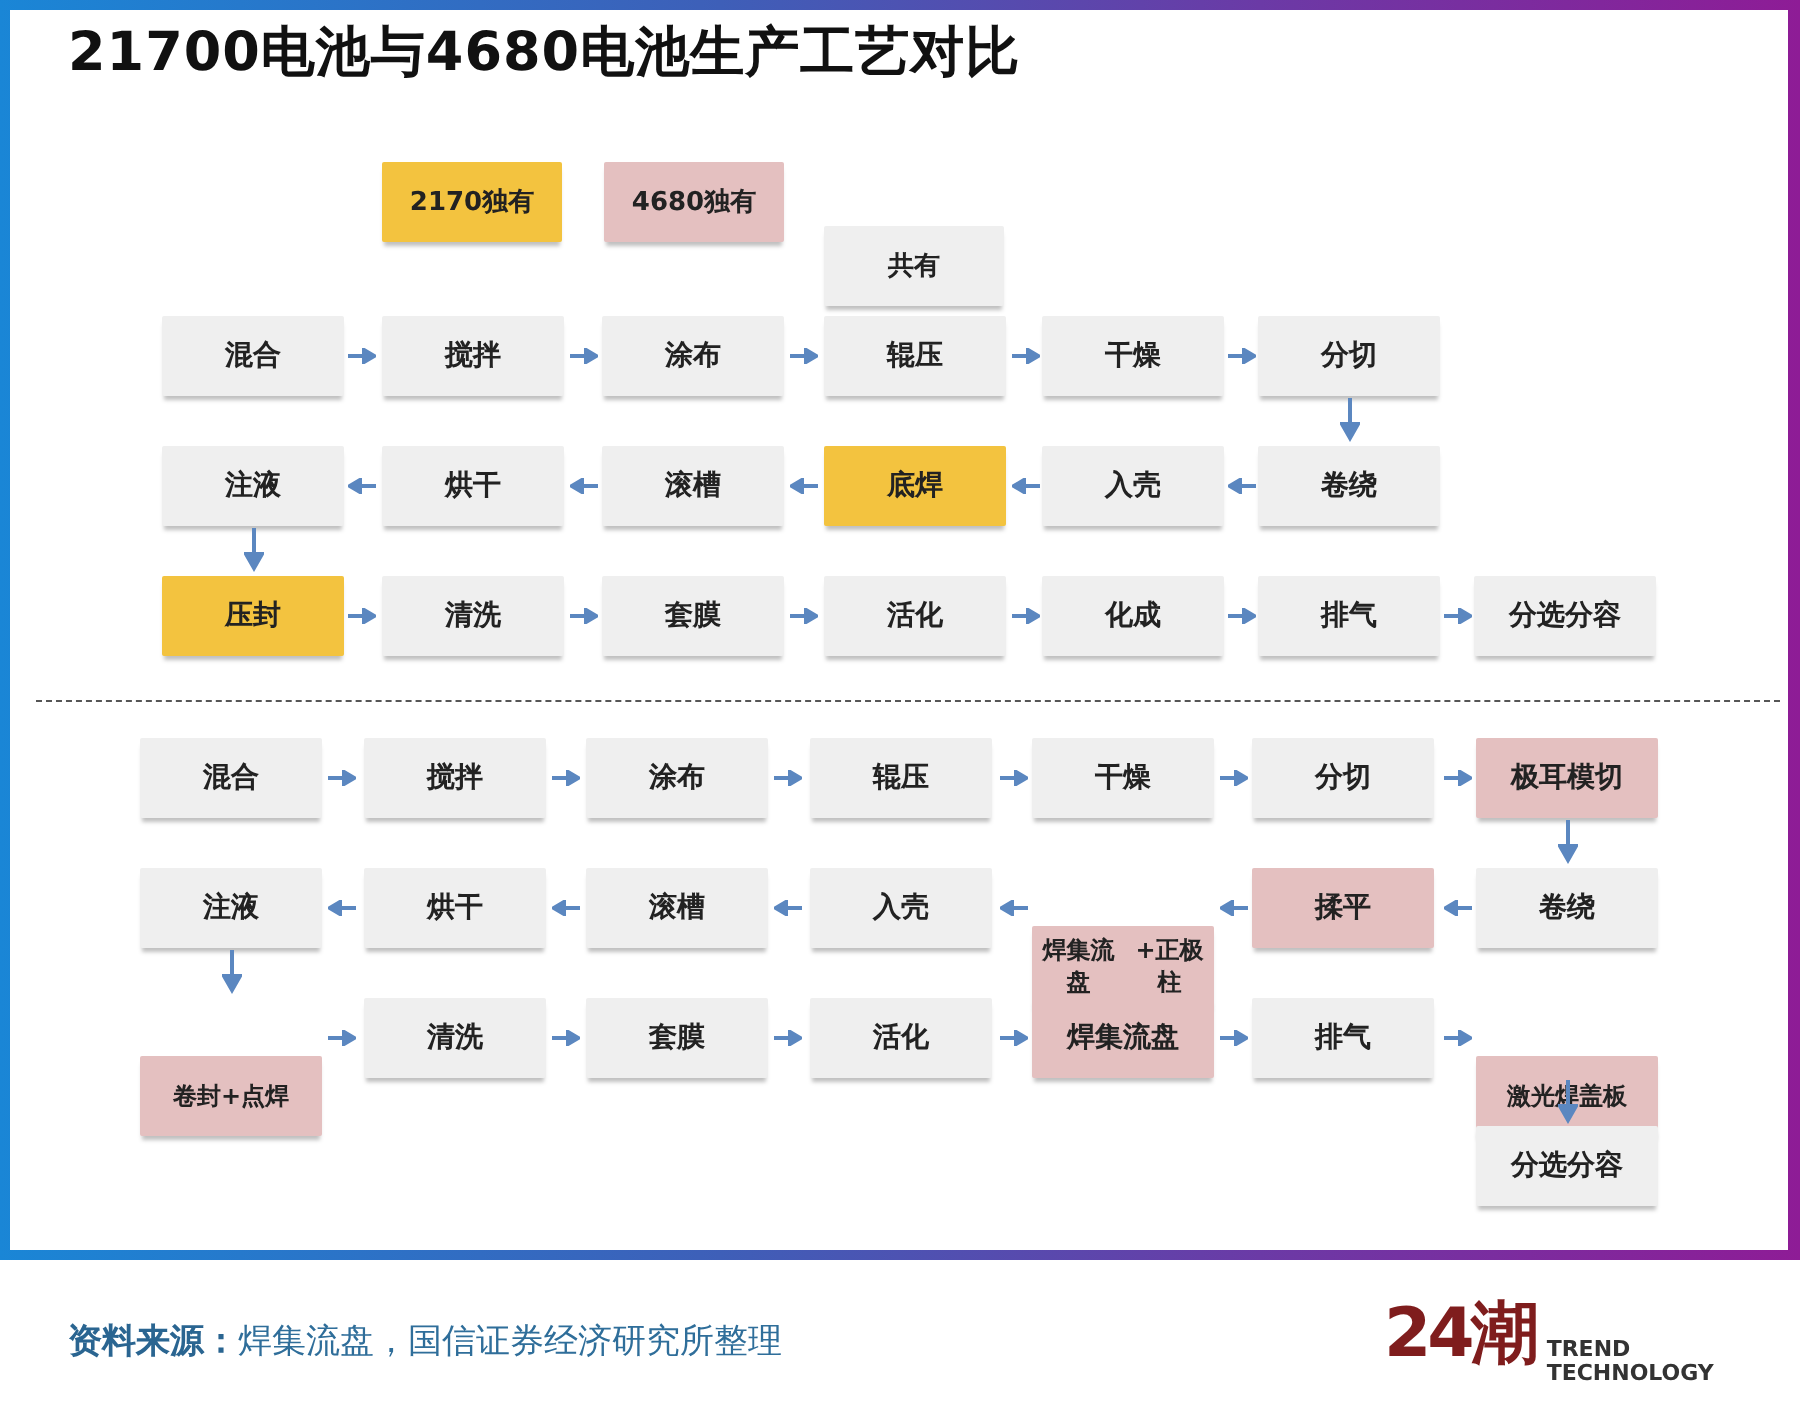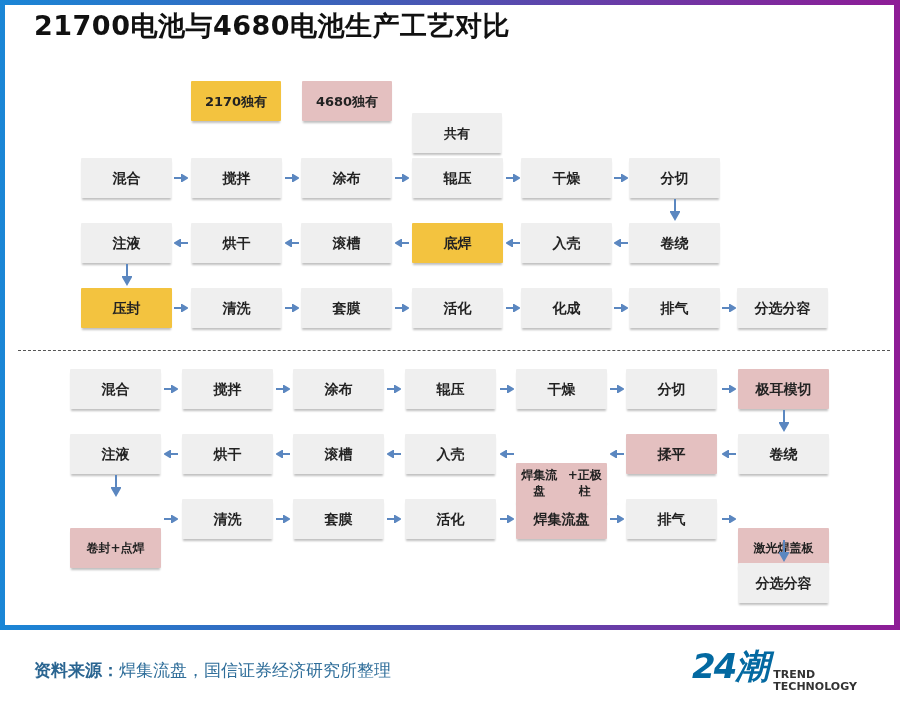--- a/index.html
+++ b/index.html
@@ -49,23 +49,22 @@
     position: absolute; left: 34px; top: 659px;
     font-size: 17px; color: #2f6e9a; white-space: nowrap;
   }
   .source .label { font-weight: bold; color: #2a6591; }
 
   .logo {
     position: absolute; left: 692px; top: 646px; height: 42px;
     display: flex; align-items: center;
   }
   .logo-mark {
-    font-size: 34px; font-weight: bold; color: #0369a1; letter-spacing: -2px;
+    font-size: 34px; font-weight: bold; color: #7f1d1d; letter-spacing: -2px;
     font-family: "DejaVu Sans", sans-serif;
-    font-style: italic;
   }
   .logo-text {
     margin-left: 6px; font-size: 11px; font-weight: bold; color: #333333; line-height: 12px;
     display: flex; flex-direction: column; margin-top: 28px;
   }
 </style>
 </head>
 <body>
 
 <div class="frame">

